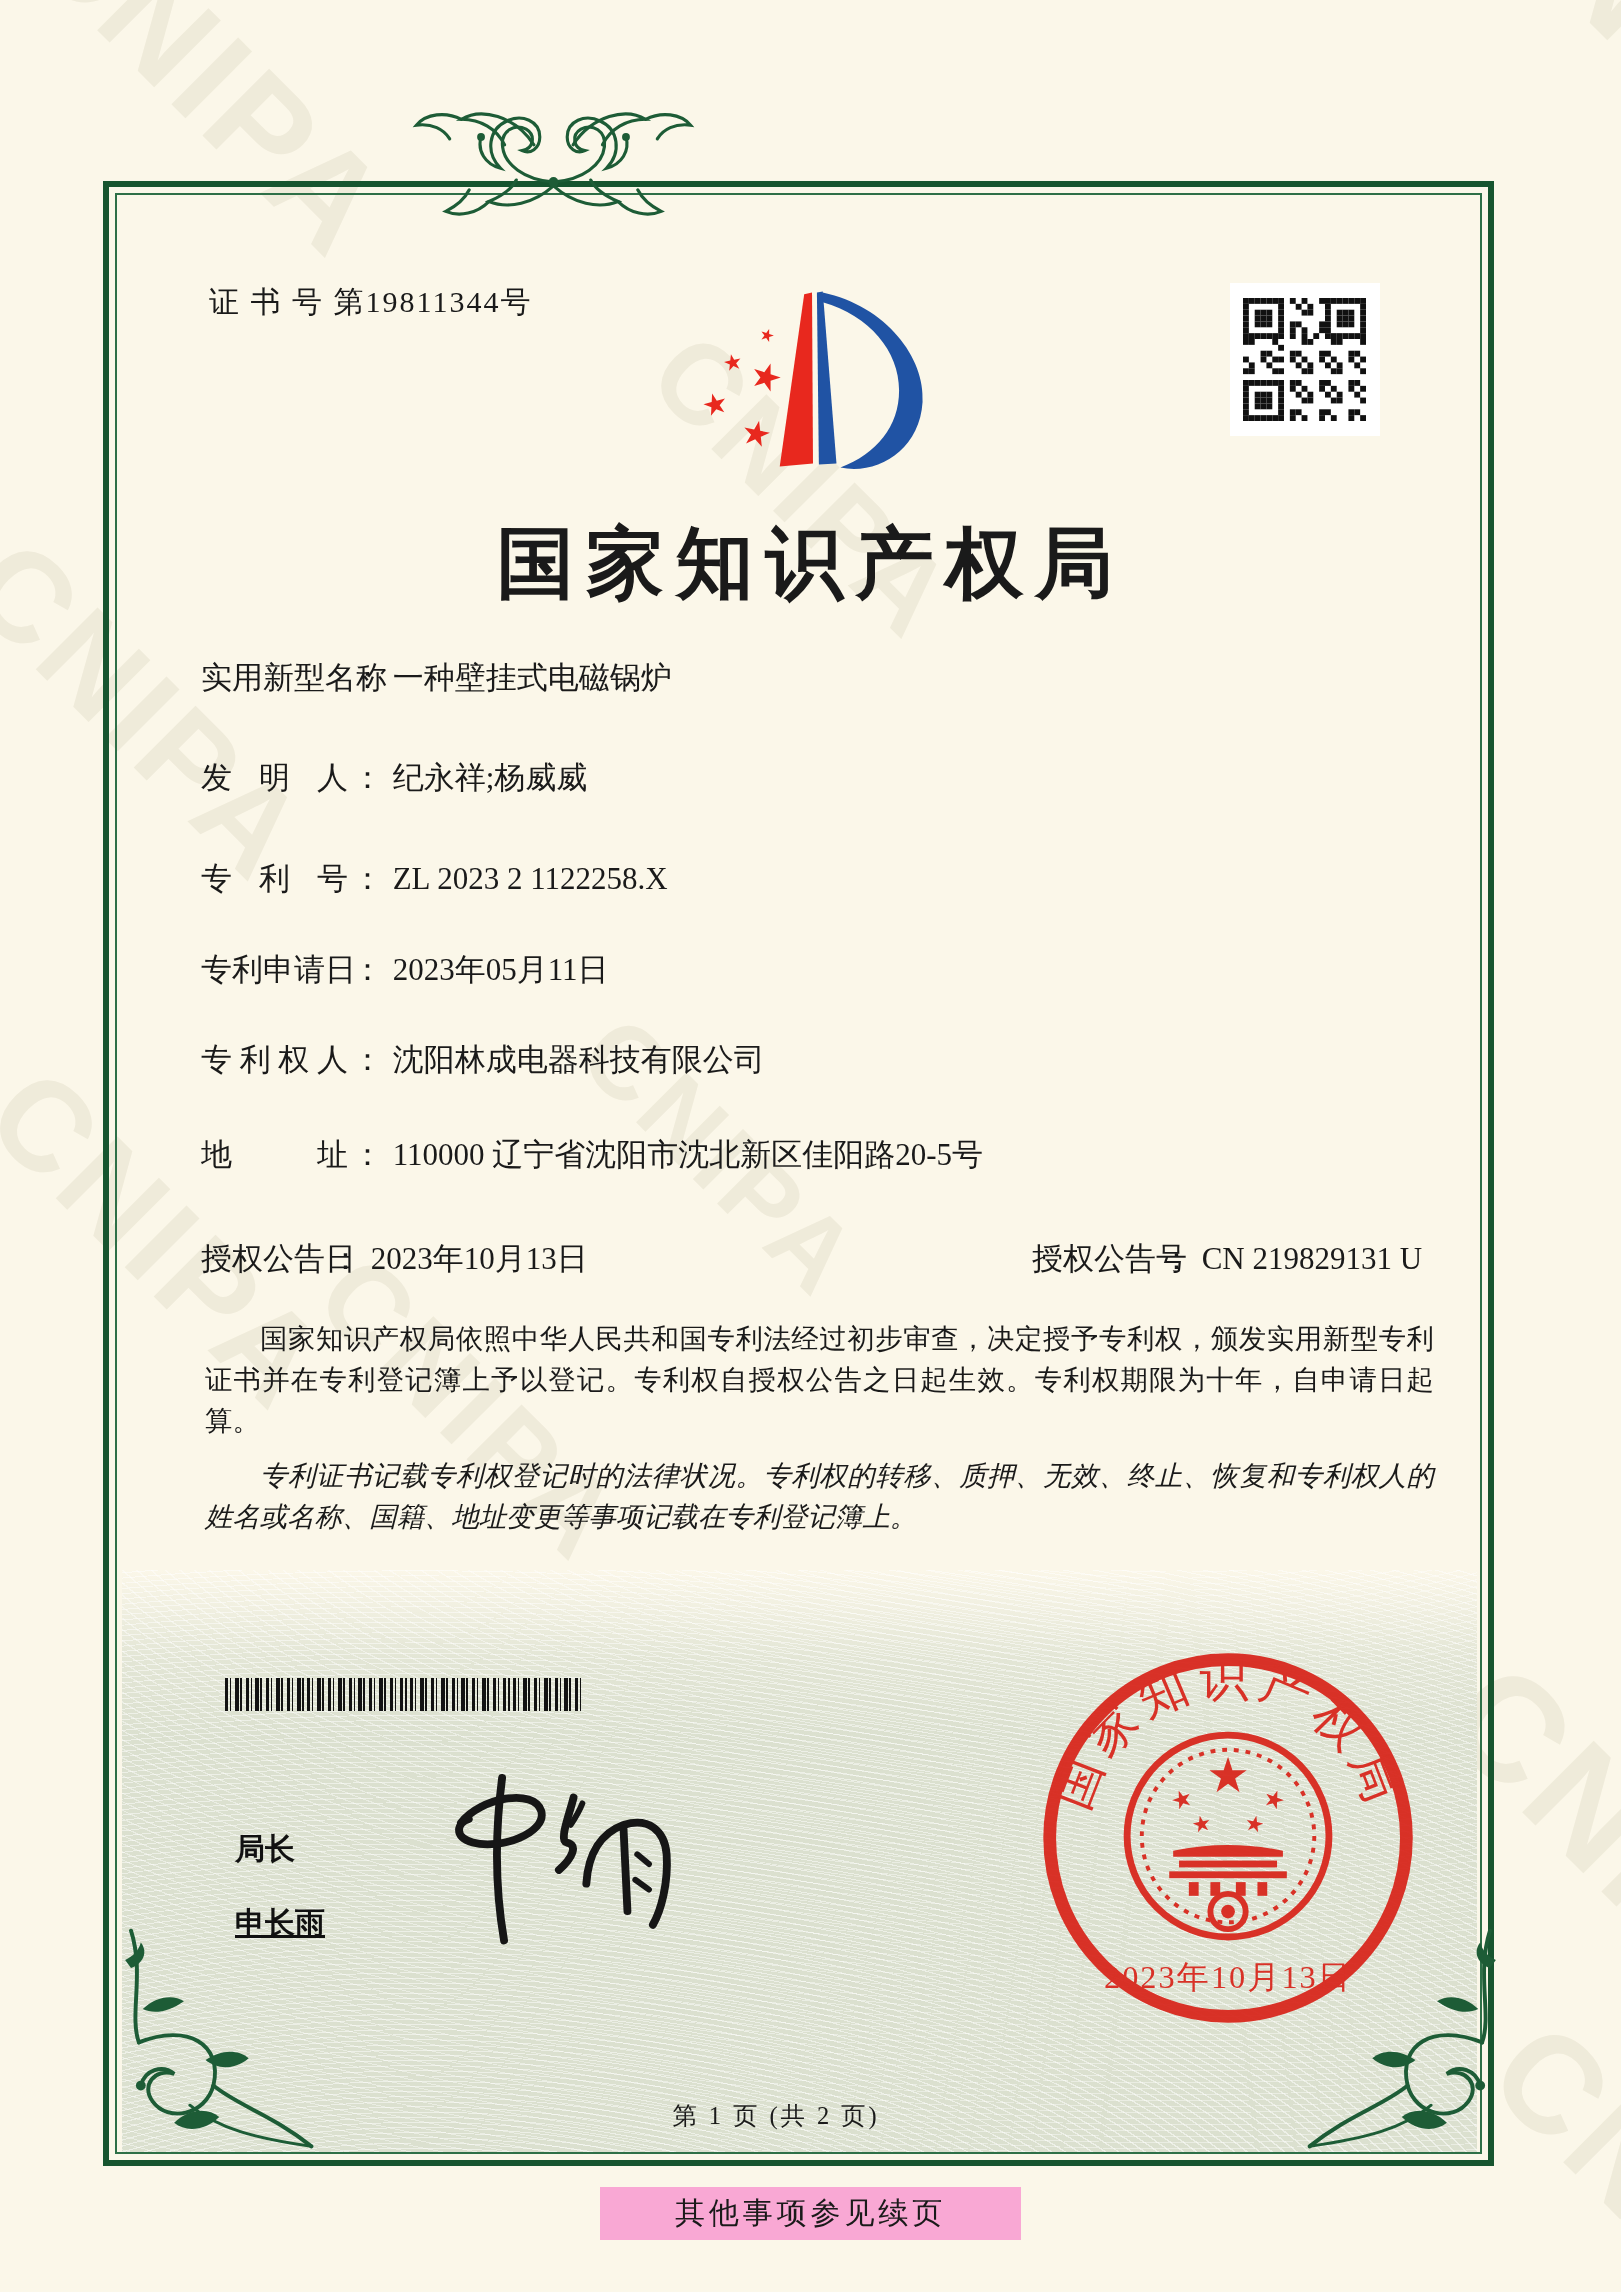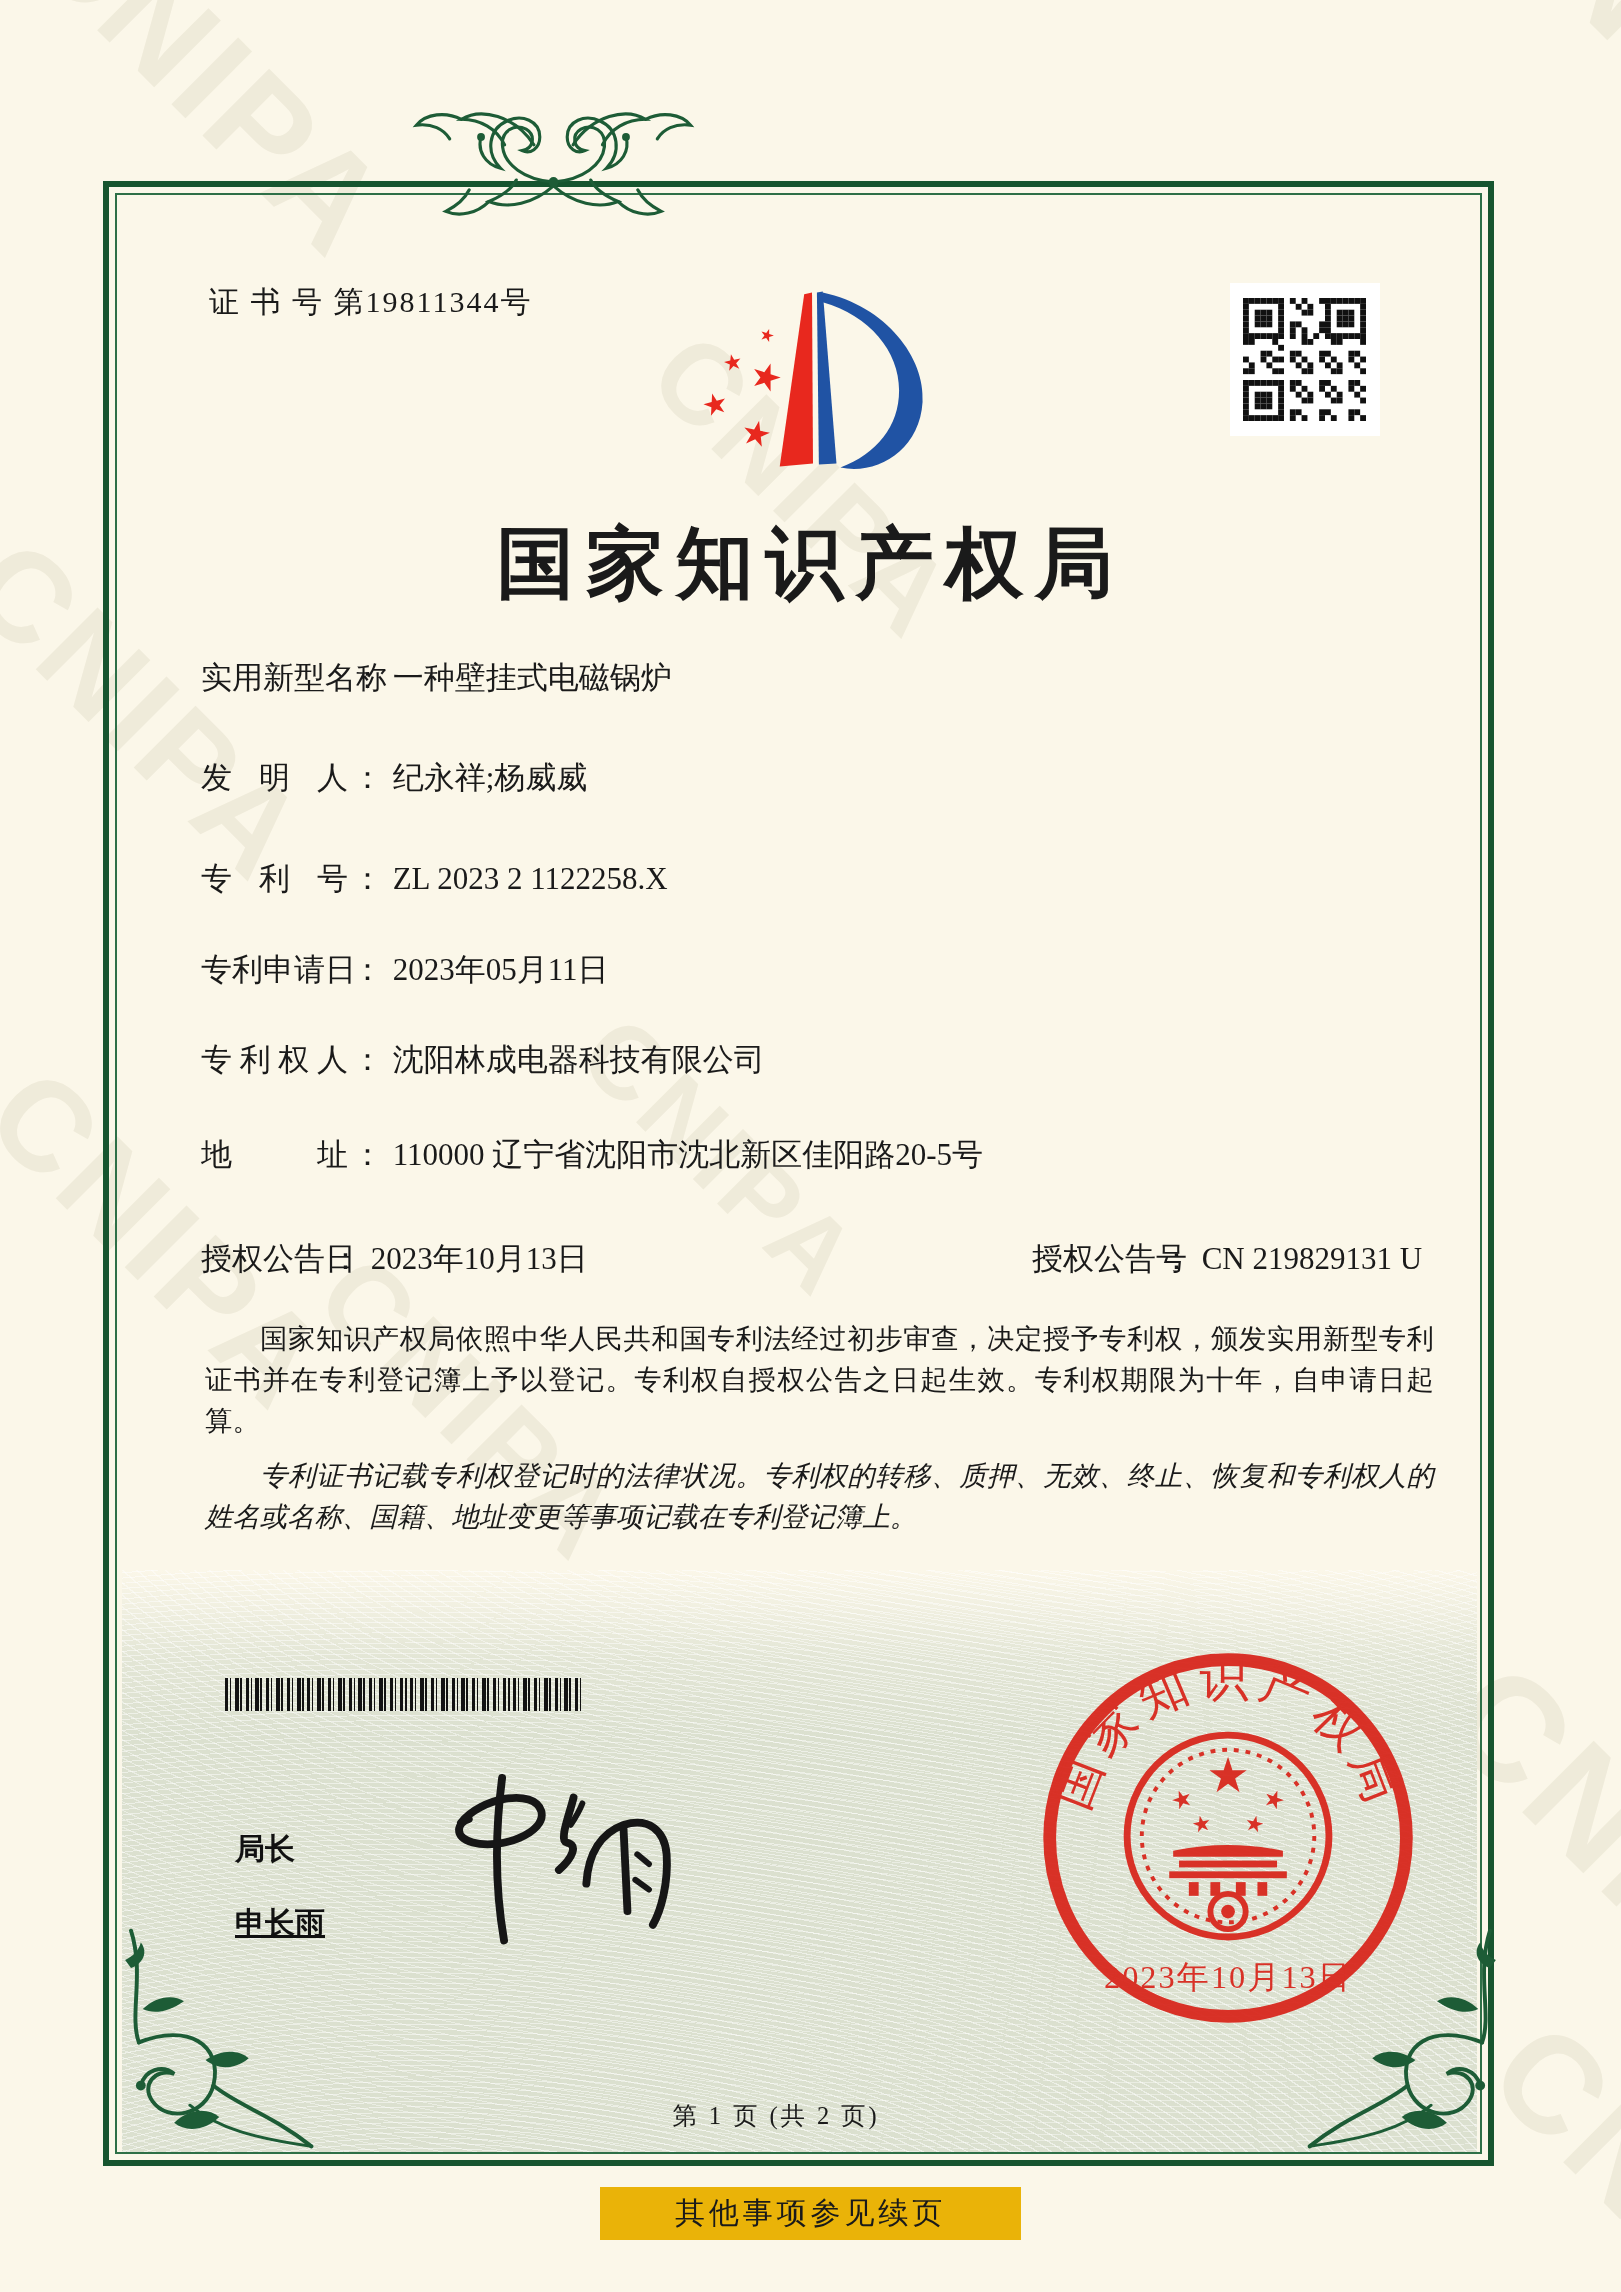--- a/index.html
+++ b/index.html
@@ -49,21 +49,21 @@
        rgba(0,0,0,0) 5.9px 9.8px,#121212 9.8px 13.7px,rgba(0,0,0,0) 13.7px 14.7px,#121212 14.7px 16.7px,rgba(0,0,0,0) 16.7px 20.6px);}
 
   .officer{position:absolute;left:218px;z-index:4;font-family:"Liberation Sans","DejaVu Sans",sans-serif;
            font-size:30px;font-weight:bold;color:#111;margin-left:17px;}
   .sig{position:absolute;left:412px;top:1762px;z-index:5;}
 
   .seal{position:absolute;left:1034px;top:1643px;z-index:5;opacity:.93;}
   .seal text{font-family:"Liberation Serif","DejaVu Serif",serif;}
 
   .pageinfo{position:absolute;left:0;right:69px;top:2099px;text-align:center;font-size:24.5px;letter-spacing:2.9px;z-index:4;}
-  .notewrap{position:absolute;left:600px;top:2187px;width:421px;height:53px;background:#eab308;z-index:4;
+  .notewrap{position:absolute;left:600px;top:2187px;width:421px;height:53px;background:#f9a8d4;z-index:4;
             display:flex;align-items:center;justify-content:center;}
   .note{font-size:30px;letter-spacing:3.9px;}
 </style>
 </head>
 <body>
 
 <div class="page">
 
   <div class="wm" style="left:-14.7px;top:-4.9px;font-size:137px;">CNIPA</div>
   <div class="wm" style="left:1426px;top:-59px;font-size:147px;">CNIPA</div>

